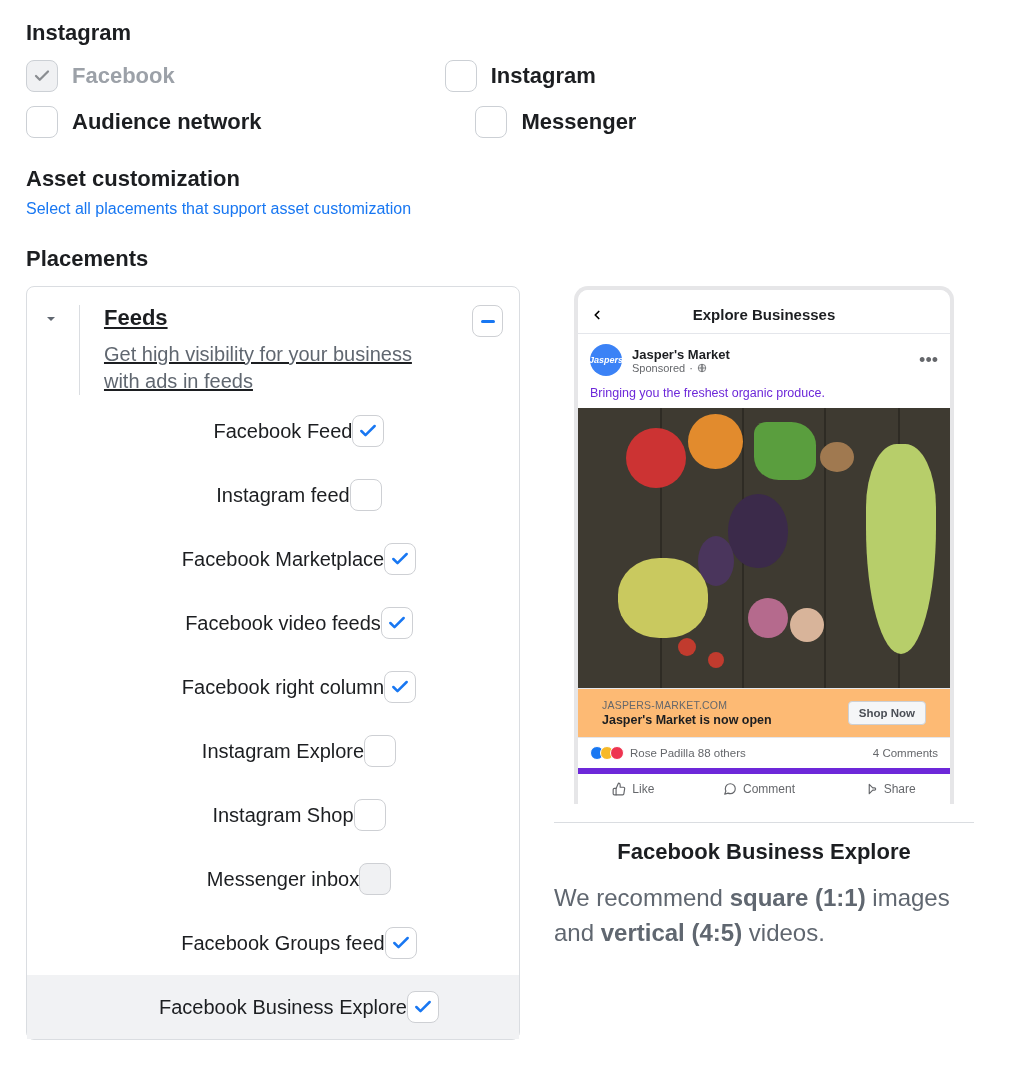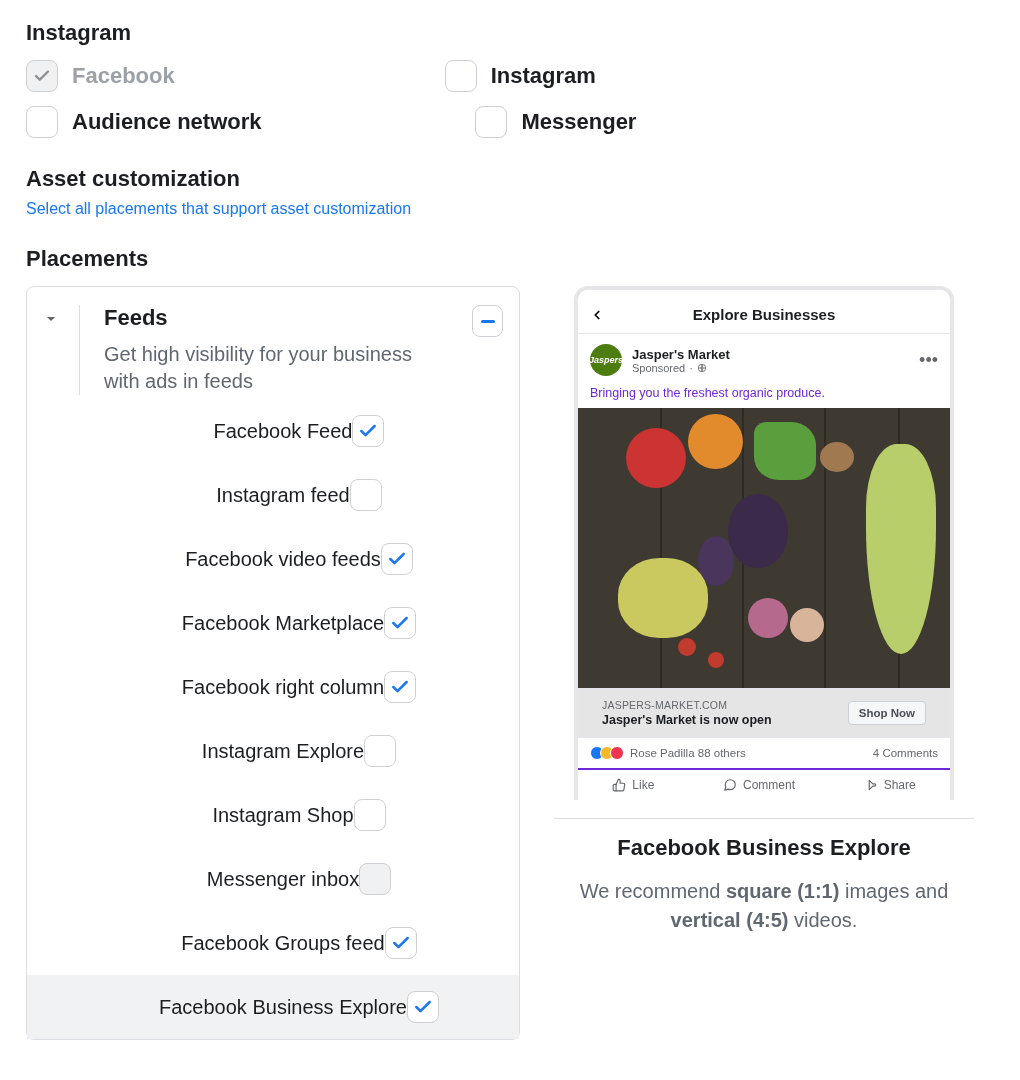--- a/index.html
+++ b/index.html
@@ -69,20 +69,21 @@
     border: 1px solid #dadde1;
     border-radius: 8px;
     background: #fff;
     padding: 0;
   }
   .group-header {
     display: flex;
     align-items: flex-start;
     padding: 18px 16px 4px 16px;
     gap: 20px;
+    text-decoration: underline;
   }
   .chevron {
     width: 16px;
     height: 16px;
     margin-top: 6px;
     cursor: pointer;
     flex: 0 0 auto;
   }
   .divider {
     width: 1px;
@@ -166,21 +167,21 @@
     font-weight:700;
     font-size:15px;
   }
   .post-header {
     display:flex;
     align-items:center;
     padding: 10px 12px 4px 12px;
     gap:10px;
   }
   .avatar {
-    width:32px; height:32px; border-radius:50%; background:#4d7c0f;
+    width:32px; height:32px; border-radius:50%; background:#3b82f6;
     display:flex;align-items:center;justify-content:center;
     color:#fff; font-size:9px; font-weight:700; font-style:italic;
   }
   .page-name { font-weight:600; font-size:13px; }
   .sponsored { font-size:11px; color:#65676b; display:flex; align-items:center; gap:4px;}
   .dots { color:#65676b; font-size:18px; margin-left:auto; cursor:pointer;}
   .post-text { padding: 6px 12px 8px 12px; font-size:12.5px; color:#6d28d9;}
   .media {
     width:100%; height:280px;
     background-color:#3e3a31;
@@ -202,21 +203,21 @@
   .veg.tom1 { width:18px;height:18px;background:#c13b2e; left:100px; top:230px;}
   .veg.tom2 { width:16px;height:16px;background:#c13b2e; left:130px; top:244px;}
   .plank { position:absolute; top:0; bottom:0; width:2px; background:rgba(0,0,0,.25);}
   .plank.p1{left:22%}.plank.p2{left:44%}.plank.p3{left:66%}.plank.p4{left:86%}
   .link-card {
     display:flex;
     align-items:center;
     justify-content:space-between;
     padding:10px 24px;
     border-top:1px solid #e4e6eb;
-    background:#e5e5e5;
+    background:#fdba74;
   }
   .link-texts .domain { font-size:10.5px; color:#65676b; text-transform:uppercase; letter-spacing:.02em;}
   .link-texts .headline { font-size:12.5px; font-weight:700; color:#1c1e21; margin-top:2px;}
   .cta-btn {
     border:1px solid #ccd0d5; background:#f5f6f7; border-radius:4px;
     padding:5px 10px; font-size:11.5px; font-weight:600; color:#4b4f56; cursor:pointer;
   }
   .soc-row {
     display:flex; justify-content:space-between; align-items:center;
     padding: 8px 12px;
@@ -224,31 +225,31 @@
     font-size:11.5px; color:#65676b;
   }
   .react-cluster { display:flex; align-items:center; gap:6px;}
   .react-icons { display:flex;}
   .react-dot{ width:14px;height:14px;border-radius:50%; border:1.5px solid #fff; margin-left:-4px;}
   .react-dot.like{background:#1877f2;margin-left:0;}
   .react-dot.wow{background:#f7b928;}
   .react-dot.love{background:#ee3450;}
   .act-row {
     display:flex; justify-content:space-around;
-    border-top:2px solid #6d28d9;
+    border-top:6px solid #6d28d9;
     padding:8px 0;
   }
   .act-btn{ display:flex; align-items:center; gap:6px; font-size:12px; color:#65676b; cursor:pointer;}
   .prev-divider { border:none; border-top:1px solid #dadde1; margin: 18px 0 16px 0;}
   .prev-title {
     text-align:center; font-size:22px; font-weight:700; color:#1c1e21;
     margin-bottom:14px;
   }
   .prev-desc {
-    text-align:center; font-size:20px; color:#606770; line-height:1.45;
+    text-align:left; font-size:24px; color:#606770; line-height:1.45;
     max-width: 420px; margin:16px auto;
   }
   .prev-desc strong { color:#606770; font-weight:700; }
   svg { display:block; }
 </style>
 </head>
 <body>
 
 <div class="section-heading">Instagram</div>
 
@@ -309,29 +310,29 @@
             <svg width="20" height="20" viewBox="0 0 24 24" fill="none" stroke="#1877f2" stroke-width="3" stroke-linecap="round" stroke-linejoin="round">
               <polyline points="20 6 9 17 4 12"></polyline>
             </svg>
           </span>
         </div>
         <div class="item">
           <span class="item-label">Instagram feed</span>
           <span class="item-cbx"></span>
         </div>
         <div class="item">
+          <span class="item-label">Facebook Marketplace</span>
+          <span class="item-cbx">
+            <svg width="20" height="20" viewBox="0 0 24 24" fill="none" stroke="#1877f2" stroke-width="3" stroke-linecap="round" stroke-linejoin="round">
+              <polyline points="20 6 9 17 4 12"></polyline>
+            </svg>
+          </span>
+        </div>
+        <div class="item">
           <span class="item-label">Facebook video feeds</span>
-          <span class="item-cbx">
-            <svg width="20" height="20" viewBox="0 0 24 24" fill="none" stroke="#1877f2" stroke-width="3" stroke-linecap="round" stroke-linejoin="round">
-              <polyline points="20 6 9 17 4 12"></polyline>
-            </svg>
-          </span>
-        </div>
-        <div class="item">
-          <span class="item-label">Facebook Marketplace</span>
           <span class="item-cbx">
             <svg width="20" height="20" viewBox="0 0 24 24" fill="none" stroke="#1877f2" stroke-width="3" stroke-linecap="round" stroke-linejoin="round">
               <polyline points="20 6 9 17 4 12"></polyline>
             </svg>
           </span>
         </div>
         <div class="item">
           <span class="item-label">Facebook right column</span>
           <span class="item-cbx">
             <svg width="20" height="20" viewBox="0 0 24 24" fill="none" stroke="#1877f2" stroke-width="3" stroke-linecap="round" stroke-linejoin="round">

